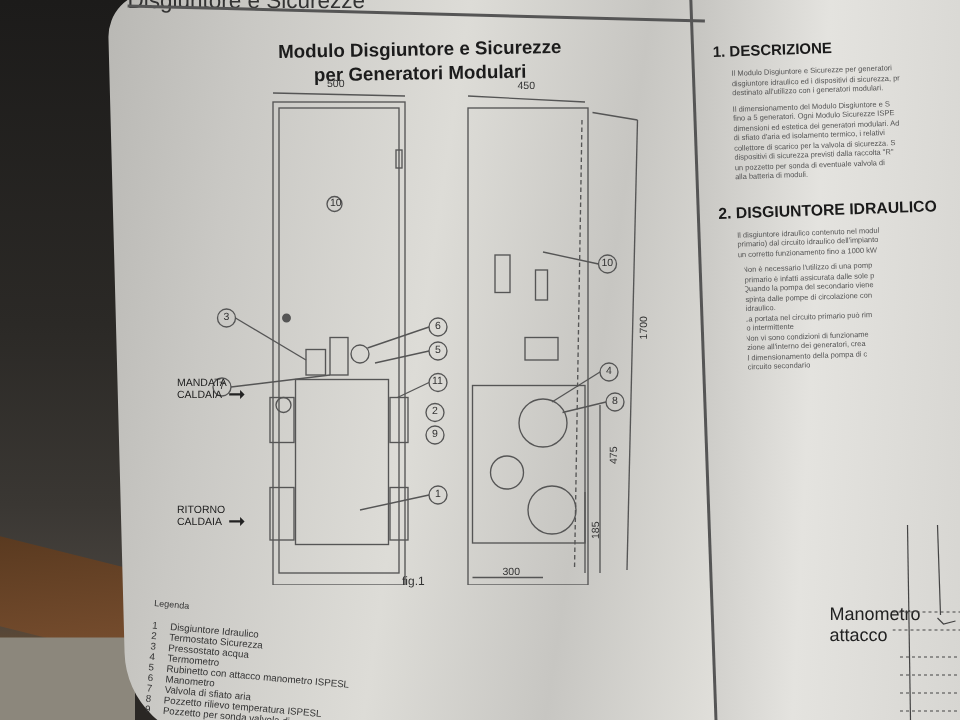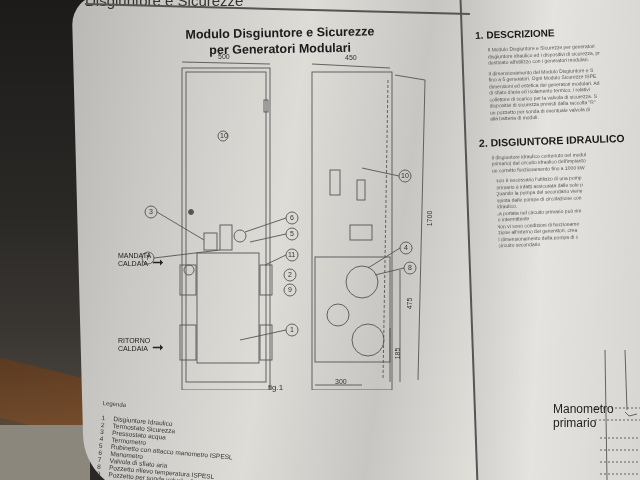--- a/index.html
+++ b/index.html
@@ -246,21 +246,21 @@
   <div class="bullet">La portata nel circuito primario può rim</div>
   <div class="para" style="margin-left:16px;margin-bottom:0;">o intermittente</div>
   <div class="bullet">Non vi sono condizioni di funzioname</div>
   <div class="para" style="margin-left:16px;margin-bottom:0;">zione all'interno dei generatori, crea</div>
   <div class="bullet">Il dimensionamento della pompa di c</div>
   <div class="para" style="margin-left:16px;margin-bottom:0;">circuito secondario</div>
 </div>
 
 <div class="circuit-label">
   <div>Manometro</div>
-  <div>primario</div>
+  <div>attacco</div>
 </div>
 <svg class="circuit-drawing" viewBox="0 0 50 130">
   <g stroke="#444" stroke-width="0.8" fill="none">
     <line x1="10" y1="0" x2="12" y2="130"></line>
     <line x1="30" y1="0" x2="32" y2="60"></line>
     <line x1="0" y1="58" x2="50" y2="58" stroke-dasharray="2,2"></line>
     <line x1="0" y1="70" x2="50" y2="70" stroke-dasharray="2,2"></line>
     <line x1="5" y1="88" x2="50" y2="88" stroke-dasharray="2,2"></line>
     <line x1="5" y1="100" x2="50" y2="100" stroke-dasharray="2,2"></line>
     <line x1="5" y1="112" x2="50" y2="112" stroke-dasharray="2,2"></line>

